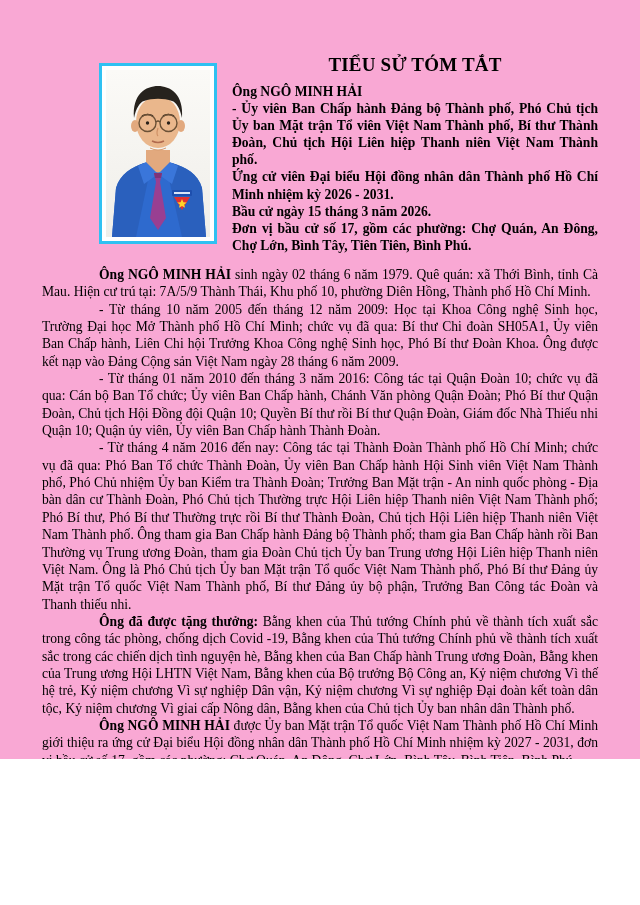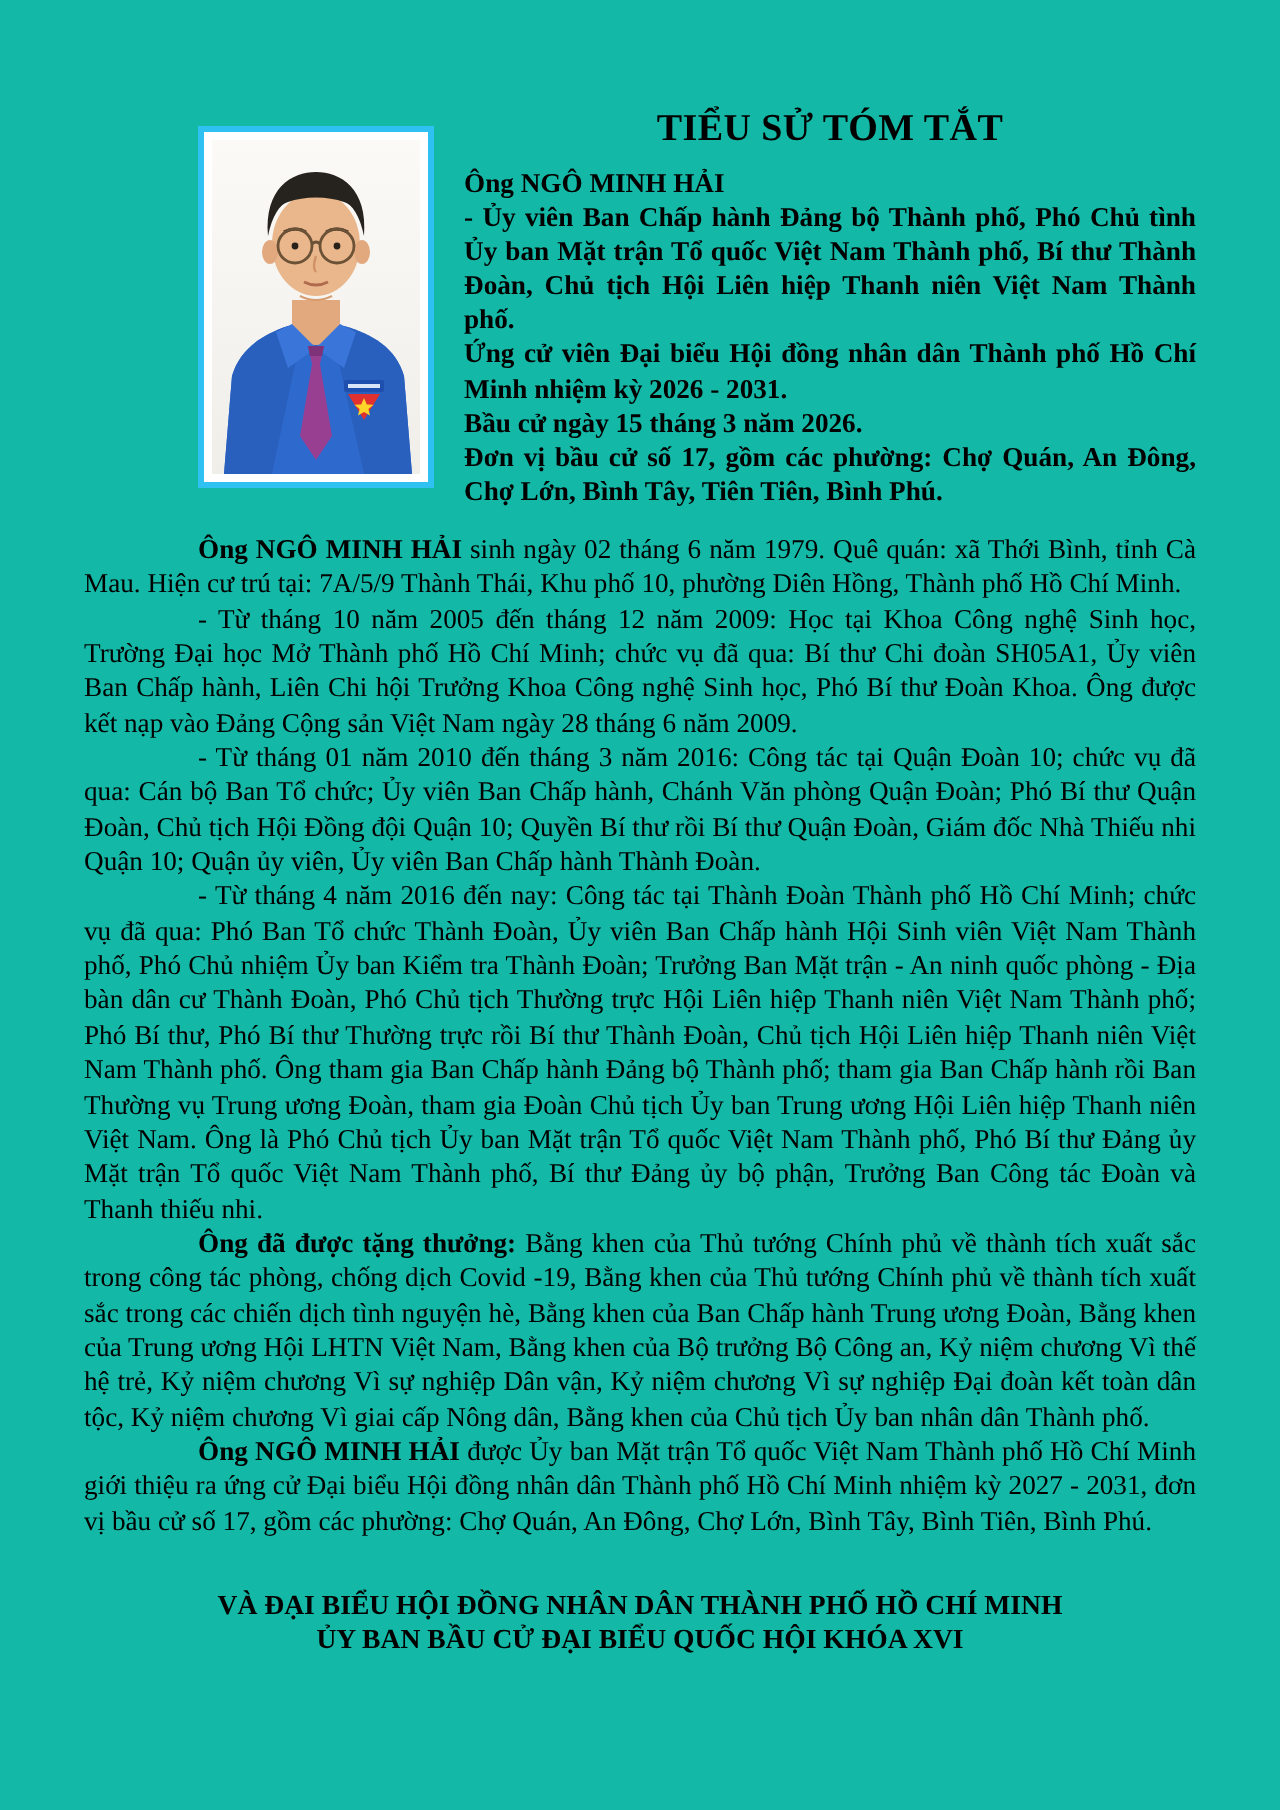--- a/index.html
+++ b/index.html
@@ -1,22 +1,22 @@
 <!DOCTYPE html>
 <html style="--photo-border: #2fc1f2;"><head>
 <meta charset="utf-8">
 <style>
   :root { --photo-border: #2fc1f2; }
   * { margin: 0; padding: 0; box-sizing: border-box; }
   html, body { background: #fff; }
   .page {
     position: relative;
-    width: 640px; height: 905px;
+    width: 640px; height: 759px;
     margin: 0 auto;
-    background: #14b8a6;
+    background: #f9a8d4;
     font-family: "Liberation Serif", "DejaVu Serif", serif;
     color: #000;
     overflow: hidden;
     padding: 54px 42px 0 42px;
   }
   
   .header { position: relative; min-height: 201px; }
   .photo-frame {
     position: absolute; left: 57px; top: 9px;
     width: 118px; height: 181px;
@@ -114,21 +114,21 @@
           <path d="M68 127 L84 127 L76 140 Z" fill="#e03030"></path>
           <path d="M76 129 L77.4 132.2 L80.8 132.4 L78.2 134.5 L79 137.8 L76 136 L73 137.8 L73.8 134.5 L71.2 132.4 L74.6 132.2 Z" fill="#ffd428"></path>
         </g>
       </svg>
     </div>
 
     <div class="header-right">
       <div class="doc-title">TIỂU SỬ TÓM TẮT</div>
       <div class="intro">
         <p>Ông NGÔ MINH HẢI</p>
-        <p class="just">- Ủy viên Ban Chấp hành Đảng bộ Thành phố, Phó Chủ tình Ủy ban Mặt trận Tổ quốc Việt Nam Thành phố, Bí thư Thành Đoàn, Chủ tịch Hội Liên hiệp Thanh niên Việt Nam Thành phố.</p>
+        <p class="just">- Ủy viên Ban Chấp hành Đảng bộ Thành phố, Phó Chủ tịch Ủy ban Mặt trận Tổ viên Việt Nam Thành phố, Bí thư Thành Đoàn, Chủ tịch Hội Liên hiệp Thanh niên Việt Nam Thành phố.</p>
         <p class="just">Ứng cử viên Đại biểu Hội đồng nhân dân Thành phố Hồ Chí Minh nhiệm kỳ 2026 - 2031.</p>
         <p>Bầu cử ngày 15 tháng 3 năm 2026.</p>
         <p class="just">Đơn vị bầu cử số 17, gồm các phường: Chợ Quán, An Đông, Chợ Lớn, Bình Tây, Tiên Tiên, Bình Phú.</p>
       </div>
     </div>
   </div>
 
   <div class="body-text">
     <p><b>Ông NGÔ MINH HẢI</b><span> sinh ngày 02 tháng 6 năm 1979. Quê quán: xã Thới Bình, tỉnh Cà Mau. Hiện cư trú tại: 7A/5/9 Thành Thái, Khu phố 10, phường Diên Hồng, Thành phố Hồ Chí Minh.</span></p>
     <p><b></b><span>- Từ tháng 10 năm 2005 đến tháng 12 năm 2009: Học tại Khoa Công nghệ Sinh học, Trường Đại học Mở Thành phố Hồ Chí Minh; chức vụ đã qua: Bí thư Chi đoàn SH05A1, Ủy viên Ban Chấp hành, Liên Chi hội Trưởng Khoa Công nghệ Sinh học, Phó Bí thư Đoàn Khoa. Ông được kết nạp vào Đảng Cộng sản Việt Nam ngày 28 tháng 6 năm 2009.</span></p>

